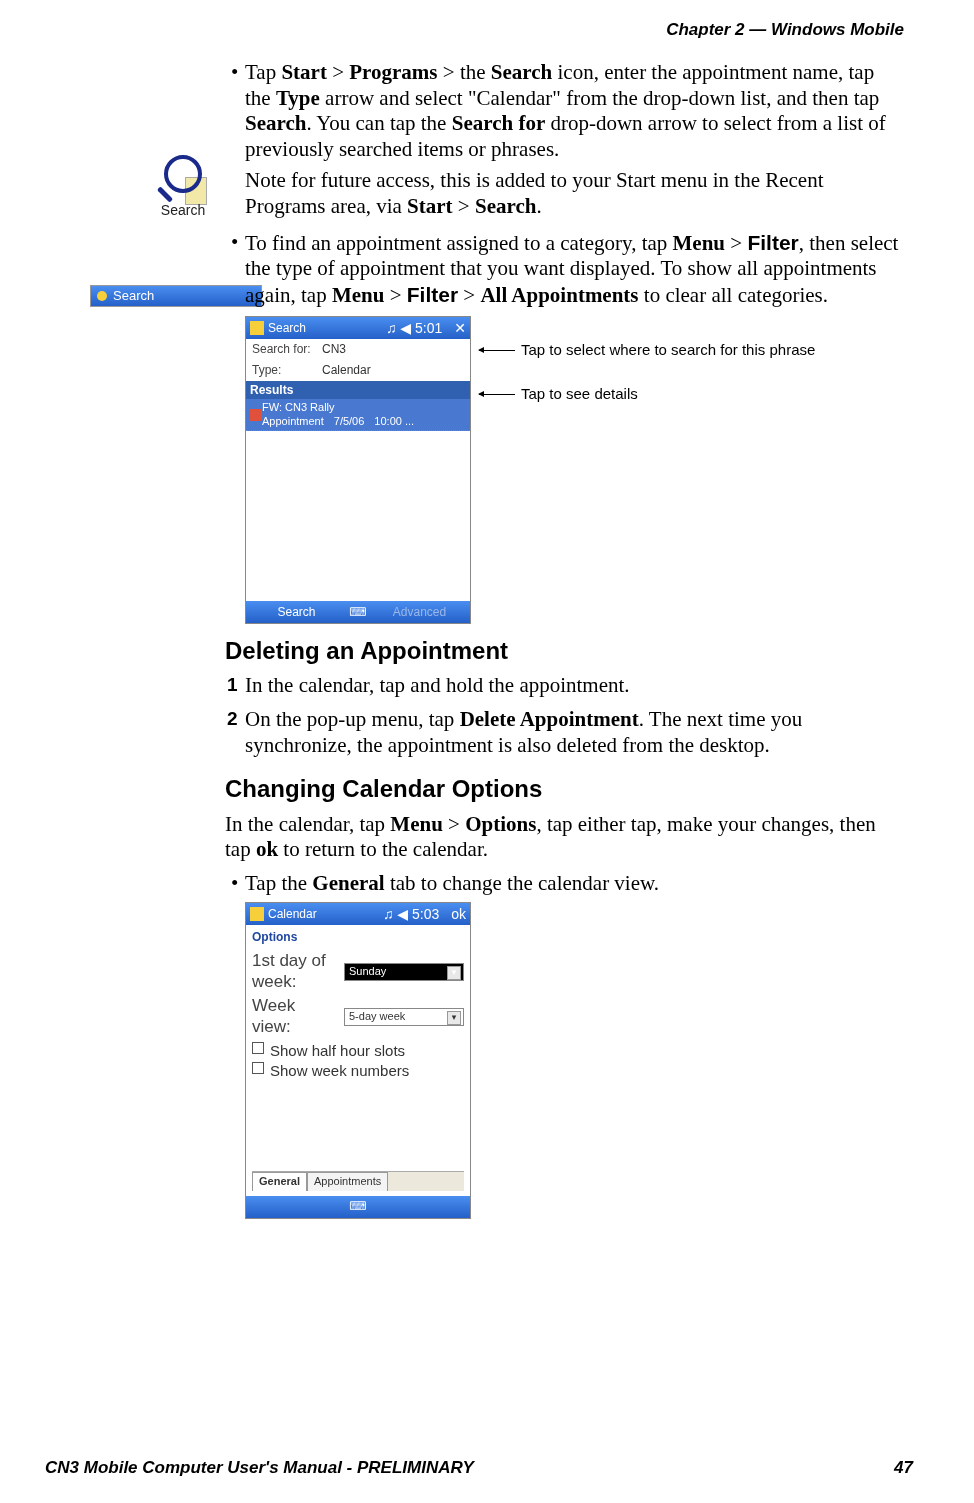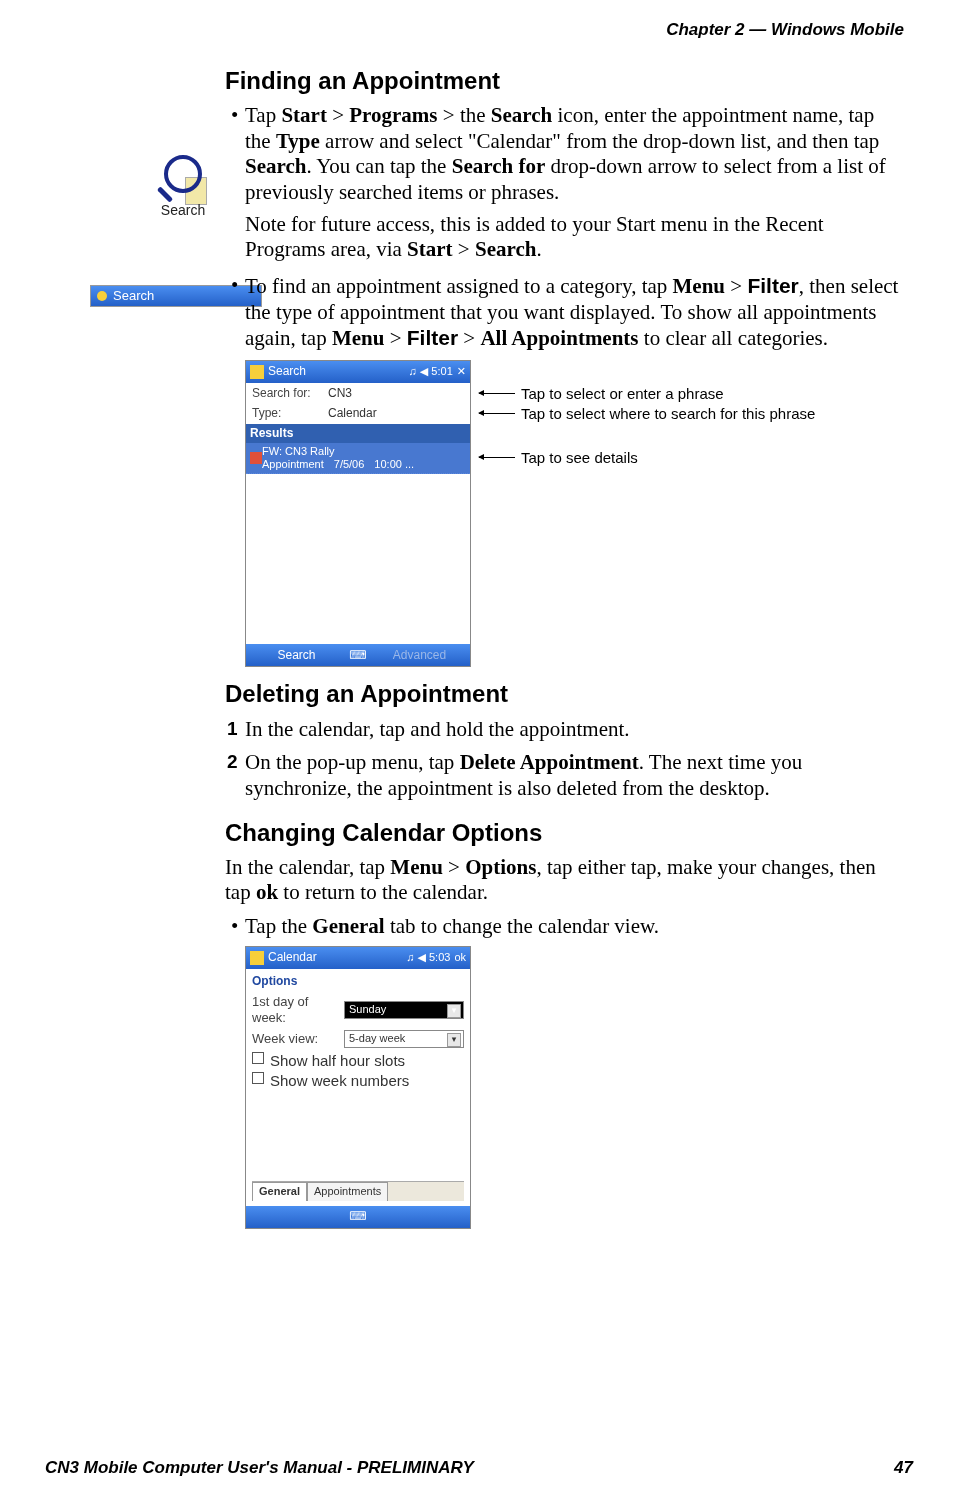--- a/index.html
+++ b/index.html
@@ -116,22 +116,22 @@
     }
     .ss-titlebar {
       height:22px;background:linear-gradient(#4a8ef0,#2460c8);
       color:#fff;display:flex;align-items:center;
       padding:0 4px;font-size:12px;justify-content:space-between;
     }
     .ss-titlebar .left{display:flex;align-items:center;gap:4px}
     .ss-titlebar .flag{
       width:14px;height:14px;background:#f7cf3a;
     }
-    .ss-titlebar .right{display:flex;align-items:center;gap:4px;font-size:11px}
-    .ss-field-row{display:flex;align-items:center;padding:3px 6px;gap:6px;color:#444}
+    .ss-titlebar .right{display:flex;align-items:center;gap:12px;font-size:14px}
+    .ss-field-row{display:flex;align-items:center;padding:3px 6px;color:#444}
     .ss-field-row .label{width:70px;color:#444;font-size:12px}
     .ss-field-row .value{flex:1;font-size:12px;color:#333}
     .ss-results-hdr{
       background:#3060b0;color:#fff;font-weight:bold;
       font-size:12px;padding:2px 4px;
     }
     .ss-result{
       background:#4878d0;color:#fff;font-size:11px;
       padding:2px 4px;display:flex;align-items:center;
       border-bottom:1px dotted #5a88dd;
@@ -163,21 +163,21 @@
     .callout-line.arrow::before{
       content:"";position:absolute;left:-1px;top:-3px;
       border-top:3px solid transparent;
       border-bottom:3px solid transparent;
       border-right:6px solid #000;
     }
     
     .ss2 .ss-body{padding:5px 6px;font-size:12px;color:#333}
     .ss2 .opt-title{font-weight:bold;color:#2048a0;margin-bottom:6px}
     .ss2 .orow{display:flex;align-items:center;margin-bottom:4px;gap:6px}
-    .ss2 .orow .olabel{width:86px;font-size:13px;color:#444}
+    .ss2 .orow .olabel{width:86px;font-size:17px;color:#444}
     .ss2 .orow .oselect{
       flex:1;border:1px solid #888;height:18px;font-size:11px;
       display:flex;align-items:center;padding:0 4px;position:relative;
     }
     .ss2 .orow .oselect .arrow{
       position:absolute;right:2px;top:2px;width:14px;height:14px;
       background:#e8e8e8;border:1px solid #999;font-size:9px;text-align:center;
     }
     .ss2 .orow.sel .oselect{background:#000000;color:#fff}
     .ss2 .cbx{display:flex;align-items:flex-start;gap:6px;font-size:15px;margin-top:2px}
@@ -196,21 +196,20 @@
     }
     b.sans{font-family:"Myriad Pro", Arial, sans-serif;font-weight:bold;font-style:normal}
   </style>
 </head>
 <body>
 
 <div class="page-header">Chapter 2 —  Windows Mobile</div>
 
 <div class="content">
 
-  <div class="section-heading">Finding an Appointment</div>
 
   <div class="search-icon-wrap">
     <span class="search-icon-page"></span>
     <span class="search-icon-mag"></span>
     <div class="search-caption">Search</div>
   </div>
 
   <div class="body-block">
     <span class="bullet">•</span>
     <span>Tap </span><b>Start</b><span> &gt; </span><b>Programs</b><span> &gt; the </span><b>Search</b><span> icon, enter the appointment name, tap the </span><b>Type</b><span> arrow and select "Calendar" from the drop-down list, and then tap </span><b>Search</b><span>. You can tap the </span><b>Search for</b><span> drop-down arrow to select from a list of previously searched items or phrases.</span>
@@ -265,24 +264,20 @@
       <div class="ss-result-white"></div>
       <div class="ss-softkeys">
         <span class="sk">Search</span>
         <span class="kbd">⌨</span>
         <span class="sk dim">Advanced</span>
       </div>
     </div>
     <div class="callouts">
       <div class="callout-row">
           <span class="callout-line arrow" style="width:36px"></span>
-          <span>Tap to select or enter a phrase</span>
-        </div>
-      <div class="callout-row">
-          <span class="callout-line arrow" style="width:36px"></span>
           <span>Tap to select where to search for this phrase</span>
         </div>
       <div class="callout-row" style="margin-top:24px">
           <span class="callout-line arrow" style="width:36px"></span>
           <span>Tap to see details</span>
         </div>
     </div>
   </div>
 
   <div class="section-heading">Deleting an Appointment</div>

